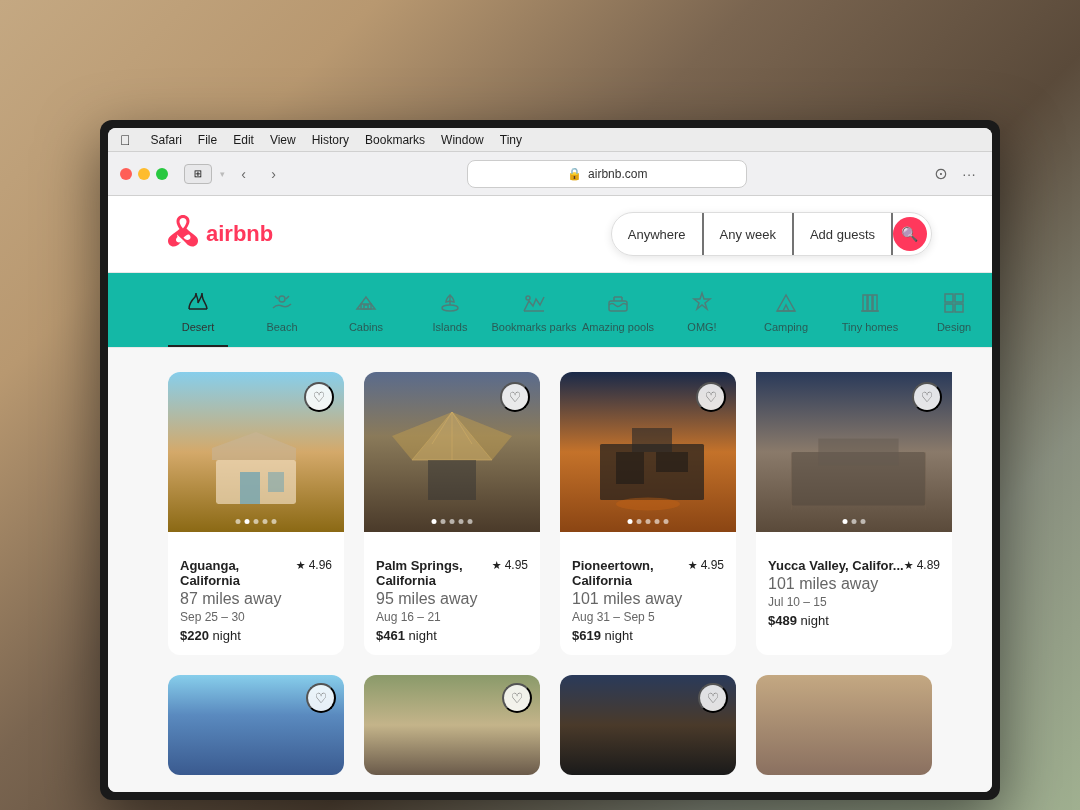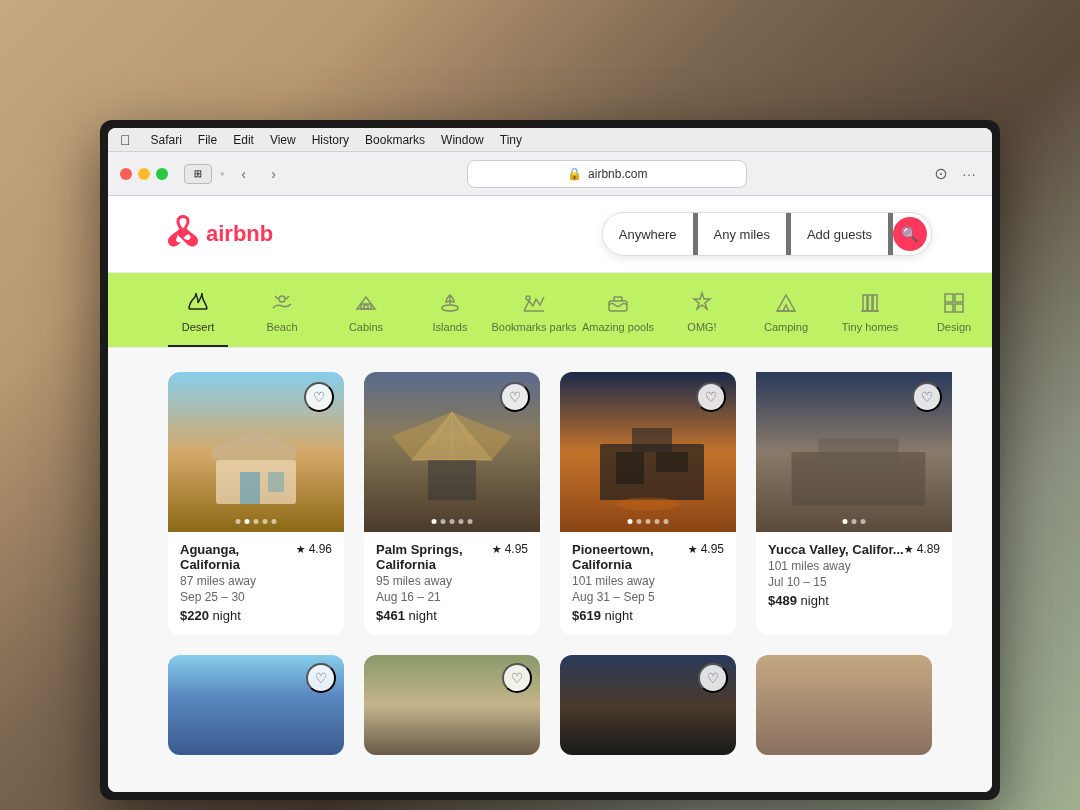--- a/index.html
+++ b/index.html
@@ -210,41 +210,41 @@
       height: 100%;
       display: flex;
       align-items: center;
       cursor: pointer;
       font-size: 13px;
       color: #333;
       white-space: nowrap;
     }
 
     .search-segment:not(:last-child) {
-      border-right: 5px solid #737373;
+      border-right: 2px solid #737373;
     }
 
     .search-btn {
       background: #ff385c;
       border: none;
       border-radius: 50%;
       width: 34px;
       height: 34px;
       display: flex;
       align-items: center;
       justify-content: center;
       cursor: pointer;
       color: white;
       font-size: 14px;
       margin-right: 4px;
     }
 
     
     .categories {
-      background: #bef264;
+      background: #14b8a6;
       padding: 16px 60px 0;
       display: flex;
       gap: 24px;
       overflow-x: hidden;
       border-bottom: 1px solid #e8e8e8;
     }
 
     .category-item {
       display: flex;
       flex-direction: column;
@@ -364,21 +364,21 @@
       height: 5px;
       border-radius: 50%;
       background: rgba(255,255,255,0.6);
     }
 
     .dot.active {
       background: white;
     }
 
     .listing-info {
-      padding: 10px 12px 12px;
+      padding: 26px 12px 12px;
     }
 
     .listing-title-row {
       display: flex;
       justify-content: space-between;
       align-items: flex-start;
       margin-bottom: 2px;
     }
 
     .listing-location {
@@ -394,21 +394,21 @@
       font-size: 12px;
       color: #222;
     }
 
     .star-icon {
       color: #222;
       font-size: 11px;
     }
 
     .listing-distance {
-      font-size: 12px;
+      font-size: 16px;
       color: #666;
       margin-bottom: 2px;
     }
 
     .listing-dates {
       font-size: 12px;
       color: #666;
       margin-bottom: 4px;
     }
 
@@ -514,21 +514,21 @@
             </svg>
           </span>
           <span>airbnb</span>
         </div>
 
         <div class="search-bar">
           <div class="search-segment">
             <span>Anywhere</span>
           </div>
           <div class="search-segment">
-            <span>Any miles</span>
+            <span>Any week</span>
           </div>
           <div class="search-segment">
             <span>Add guests</span>
           </div>
           <button class="search-btn">
             <span>🔍</span>
           </button>
         </div>
       </div>
 

